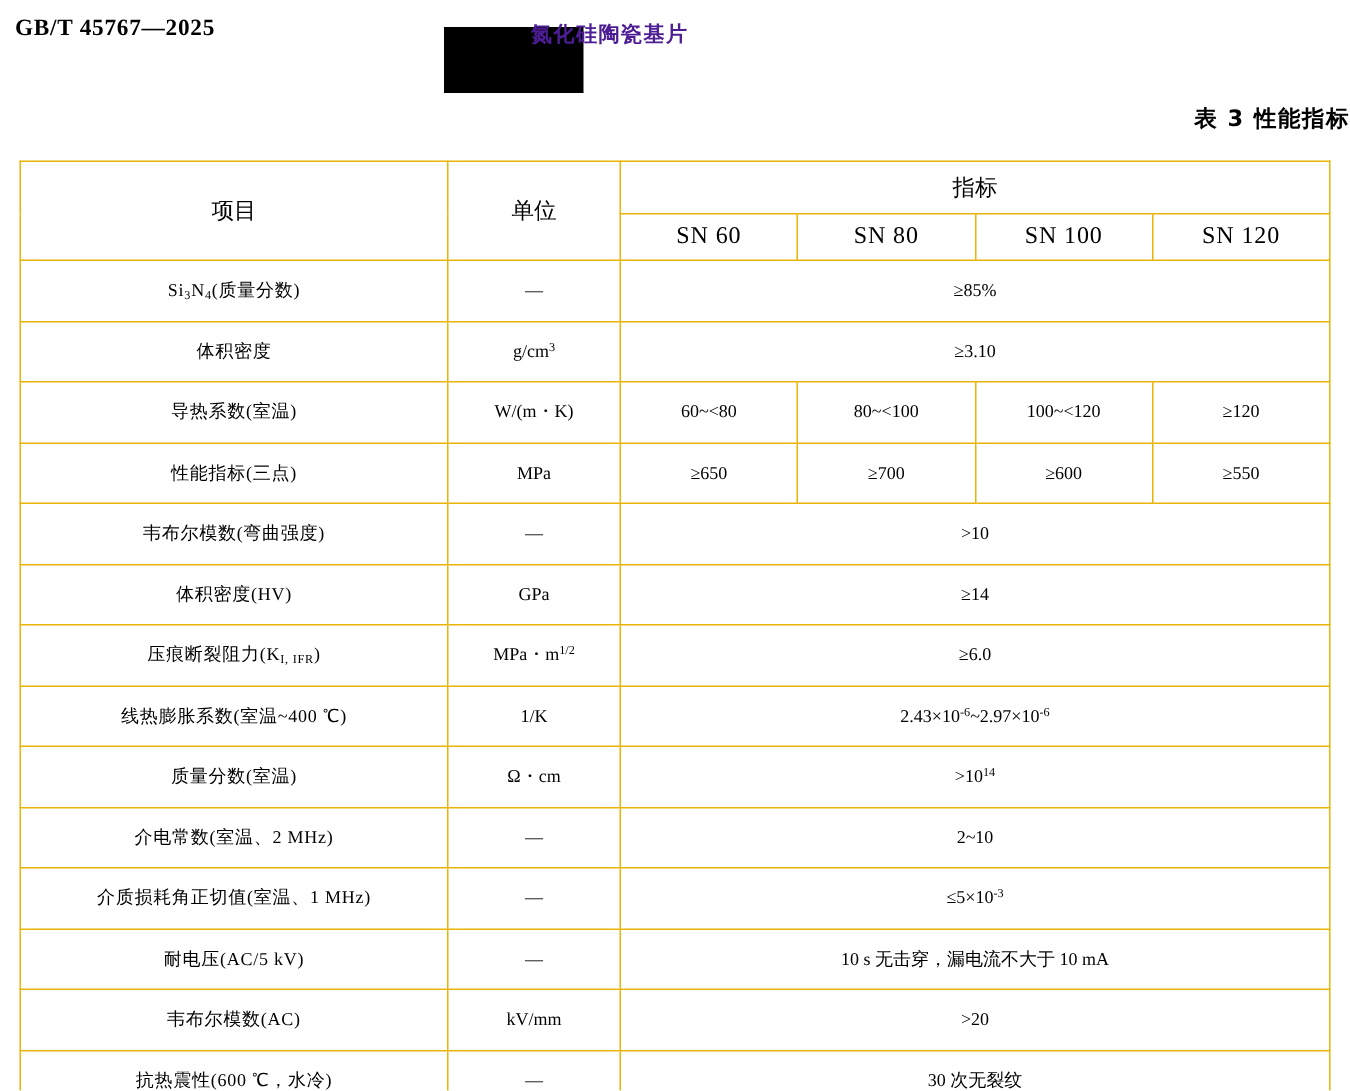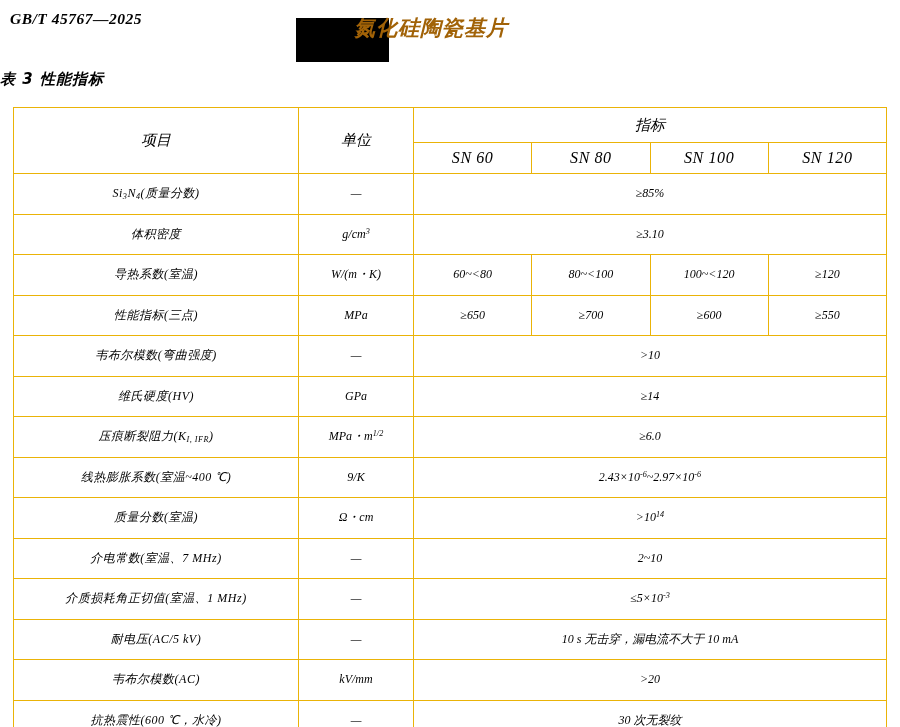--- a/index.html
+++ b/index.html
@@ -12,21 +12,20 @@
     height: 727px;
     font-family: "Liberation Serif", serif;
     color: #000000;
     position: relative;
     overflow: hidden;
   }
   .page {
     position: relative;
     width: 900px;
     height: 693px;
-    font-style: italic;
   }
   .header-row {
     position: relative;
     height: 62px;
   }
   .std-code {
     position: absolute;
     left: 10px;
     top: 10px;
     font-family: "Liberation Serif", serif;
@@ -48,28 +47,28 @@
     width: 93px;
     height: 44px;
     background: #000000;
   }
   .doc-title {
     position: absolute;
     left: 58px;
     top: 0px;
     font-family: "DejaVu Sans", sans-serif;
     font-weight: bold;
-    font-size: 21px;
-    color: #a16207;
+    font-size: 14px;
+    color: #4c1d95;
     letter-spacing: 1px;
     white-space: nowrap;
     text-align: center;
   }
   .table-caption {
-    text-align: left;
+    text-align: right;
     font-family: "DejaVu Sans", sans-serif;
     font-weight: bold;
     font-size: 15px;
     margin-top: 8px;
     letter-spacing: 1px;
   }
   table.spec {
     border-collapse: collapse;
     width: 874px;
     margin: 18px auto 0 auto;
@@ -167,41 +166,41 @@
           <td class="col-v val-cell">≥700</td>
           <td class="col-v val-cell">≥600</td>
           <td class="col-v val-cell">≥550</td>
         </tr>
         <tr>
           <td class="col-item item-cell">韦布尔模数(弯曲强度)</td>
           <td class="col-unit unit-cell">—</td>
           <td class="val-cell" colspan="4">&gt;10</td>
         </tr>
         <tr>
-          <td class="col-item item-cell">维氏硬度(HV)</td>
+          <td class="col-item item-cell">体积密度(HV)</td>
           <td class="col-unit unit-cell">GPa</td>
           <td class="val-cell" colspan="4">≥14</td>
         </tr>
         <tr>
           <td class="col-item item-cell">压痕断裂阻力(K<sub>I, IFR</sub>)</td>
           <td class="col-unit unit-cell">MPa・m<sup>1/2</sup></td>
           <td class="val-cell" colspan="4">≥6.0</td>
         </tr>
         <tr>
           <td class="col-item item-cell">线热膨胀系数(室温~400 ℃)</td>
-          <td class="col-unit unit-cell">9/K</td>
+          <td class="col-unit unit-cell">1/K</td>
           <td class="val-cell" colspan="4">2.43×10<sup>-6</sup>~2.97×10<sup>-6</sup></td>
         </tr>
         <tr>
           <td class="col-item item-cell">质量分数(室温)</td>
           <td class="col-unit unit-cell">Ω・cm</td>
           <td class="val-cell" colspan="4">&gt;10<sup>14</sup></td>
         </tr>
         <tr>
-          <td class="col-item item-cell">介电常数(室温、7 MHz)</td>
+          <td class="col-item item-cell">介电常数(室温、2 MHz)</td>
           <td class="col-unit unit-cell">—</td>
           <td class="val-cell" colspan="4">2~10</td>
         </tr>
         <tr>
           <td class="col-item item-cell">介质损耗角正切值(室温、1 MHz)</td>
           <td class="col-unit unit-cell">—</td>
           <td class="val-cell" colspan="4">≤5×10<sup>-3</sup></td>
         </tr>
         <tr>
           <td class="col-item item-cell">耐电压(AC/5 kV)</td>

